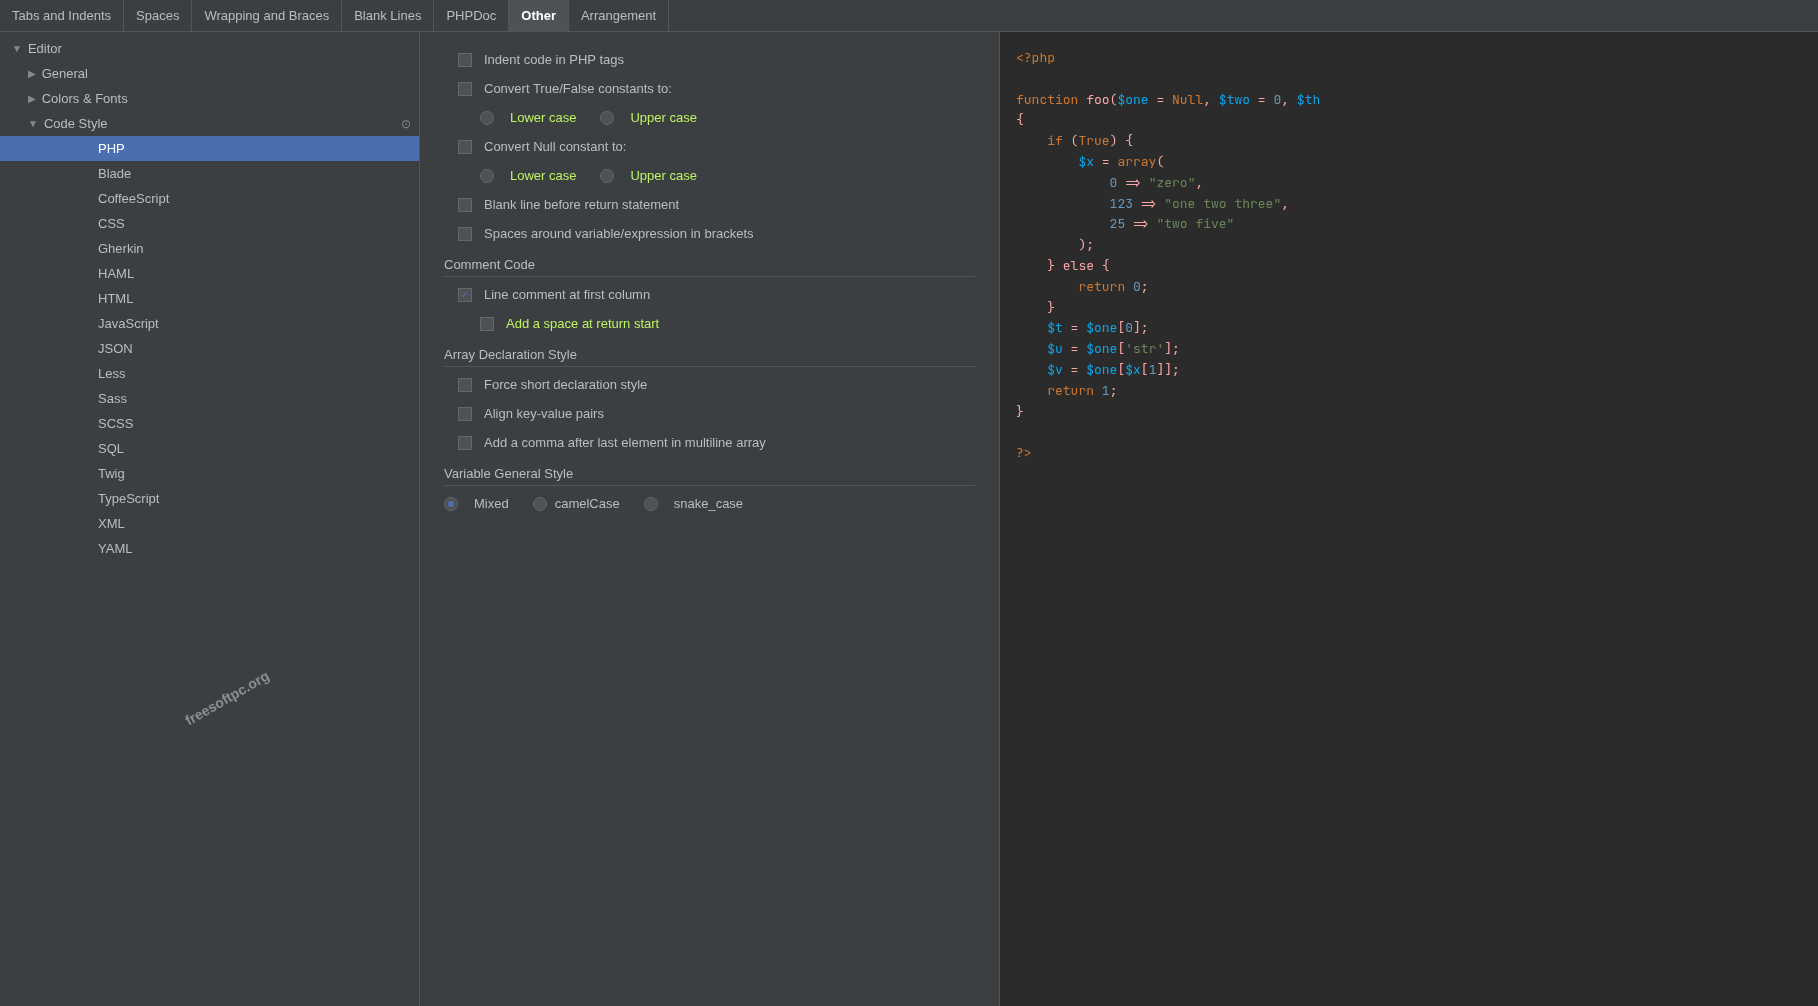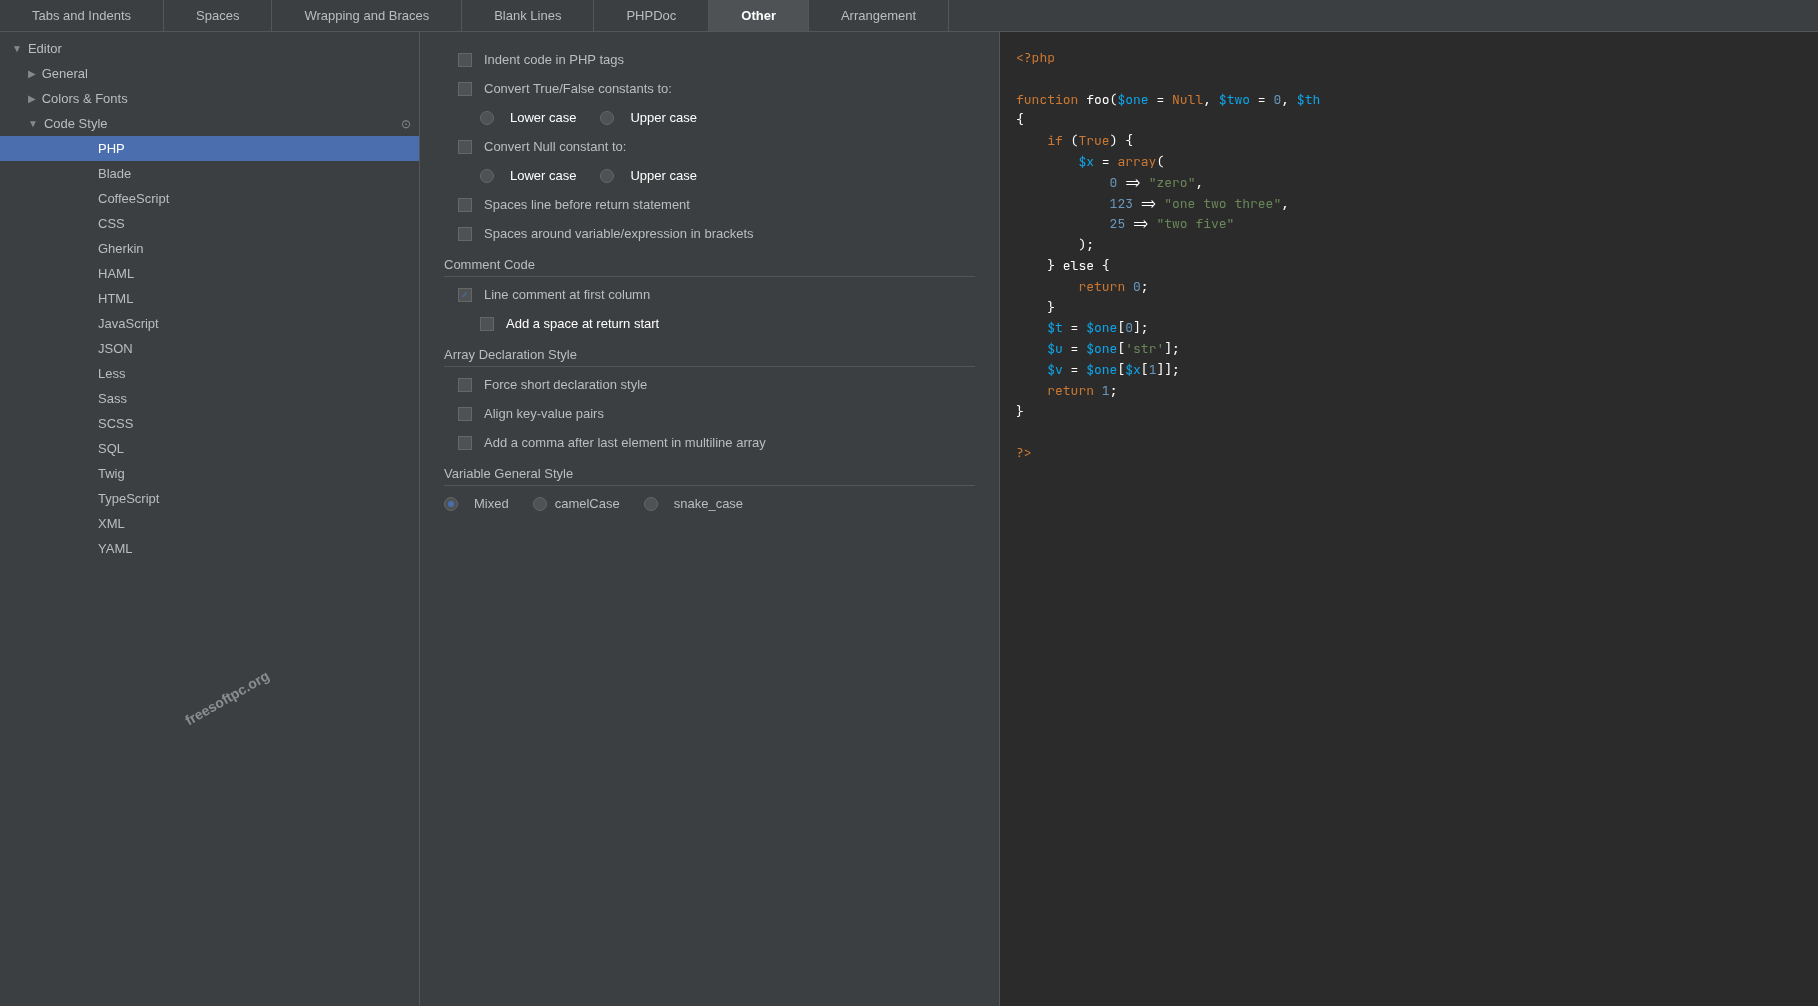--- a/index.html
+++ b/index.html
@@ -15,21 +15,21 @@
     }
 
     
     .tab-bar {
       display: flex;
       background: #3c3f41;
       border-bottom: 1px solid #555;
       flex-shrink: 0;
     }
     .tab {
-      padding: 8px 32px;
+      padding: 8px 12px;
       font-size: 13px;
       color: #bbbdbf;
       cursor: pointer;
       border-right: 1px solid #555;
       white-space: nowrap;
     }
     .tab.active {
       background: #4e5254;
       color: #ffffff;
       font-weight: bold;
@@ -139,21 +139,21 @@
       height: 6px;
       border-radius: 50%;
       background: #4b6eaf;
     }
 
     .setting-label {
       font-size: 13px;
       color: #bbbdbf;
     }
     .setting-label.disabled {
-      color: #ffffff;
+      color: #bef264;
     }
 
     .section-divider {
       margin: 16px 0 10px 0;
       padding-bottom: 4px;
       border-bottom: 1px solid #555;
       font-size: 13px;
       color: #bbbdbf;
     }
 
@@ -177,21 +177,21 @@
       overflow: auto;
       padding: 16px;
       font-family: 'JetBrains Mono', 'Courier New', monospace;
       font-size: 13px;
       line-height: 1.6;
     }
     .code-line {
       white-space: pre;
     }
     .c-orange { color: #cc7832; }
-    .c-white { color: #ffffff; }
+    .c-white { color: #fca5a5; }
     .c-green { color: #6a8759; }
     .c-purple { color: #0ea5e9; }
     .c-blue { color: #6897bb; }
 
     .watermark {
       position: absolute;
       bottom: 300px;
       left: 180px;
       color: #ffffff;
       font-size: 14px;
@@ -337,21 +337,21 @@
             <div class="radio-custom"></div>
             <span class="setting-label disabled" style="margin-left: 8px;">Lower case</span>
           </div>
           <div class="radio-option">
             <div class="radio-custom"></div>
             <span class="setting-label disabled" style="margin-left: 8px;">Upper case</span>
           </div>
         </div>
         <div class="setting-row">
           <div class="checkbox-custom"></div>
-          <span class="setting-label">Spaces line before return statement</span>
+          <span class="setting-label">Blank line before return statement</span>
         </div>
         <div class="setting-row">
           <div class="checkbox-custom"></div>
           <span class="setting-label">Spaces around variable/expression in brackets</span>
         </div>
         <div class="section-divider">Comment Code</div>
         <div class="setting-row">
           <div class="checkbox-custom checked">✓</div>
           <span class="setting-label">Line comment at first column</span>
         </div>

